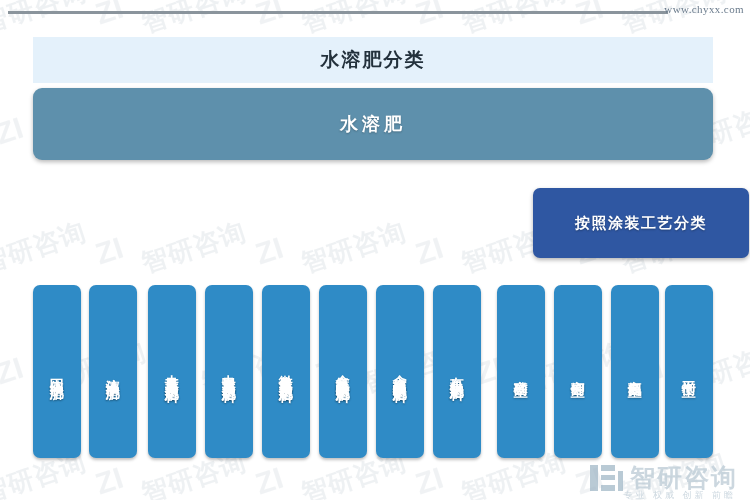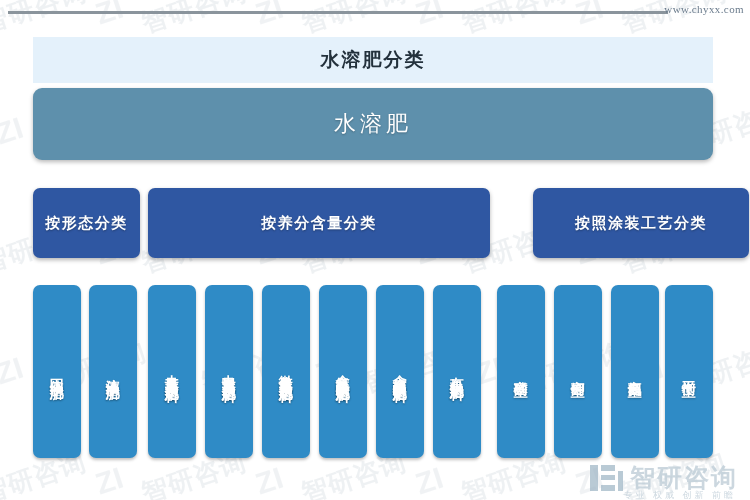--- a/index.html
+++ b/index.html
@@ -96,22 +96,22 @@
     width: 680px;
     height: 72px;
     background: #5e90ac;
     border-radius: 9px;
     box-shadow: 0 2px 4px rgba(0,0,0,0.28);
     display: flex;
     align-items: center;
     justify-content: center;
   }
   #root-node .root-text {
-    font-size: 22px;
-    font-weight: normal;
+    font-size: 18px;
+    font-weight: bold;
     color: #ffffff;
     letter-spacing: 4px;
     text-shadow: 0 1px 2px rgba(0,0,0,0.25);
   }
 
   
   #category-row {
     position: absolute;
     left: 33px;
     top: 188px;
@@ -277,26 +277,20 @@
 
   <div id="title-strip">
     <div class="title-text">水溶肥分类</div>
   </div>
 
   <div id="root-node">
     <div class="root-text">水溶肥</div>
   </div>
 
   <div id="category-row">
-      <div class="cat-box" style="left: 0px; width: 107px;">
-        <div class="cat-text">按形态分类</div>
-      </div>
-      <div class="cat-box" style="left: 115px; width: 342px;">
-        <div class="cat-text">按养分含量分类</div>
-      </div>
       <div class="cat-box" style="left: 464px; width: 216px; margin-left: 36px;">
         <div class="cat-text">按照涂装工艺分类</div>
       </div>
     </div>
 
   <div id="leaf-row">
       <div class="leaf-box" style="left: 0px; width: 48px;">
         <div class="leaf-text">固体水溶肥</div>
       </div>
       <div class="leaf-box" style="left: 56px; width: 48px;">

